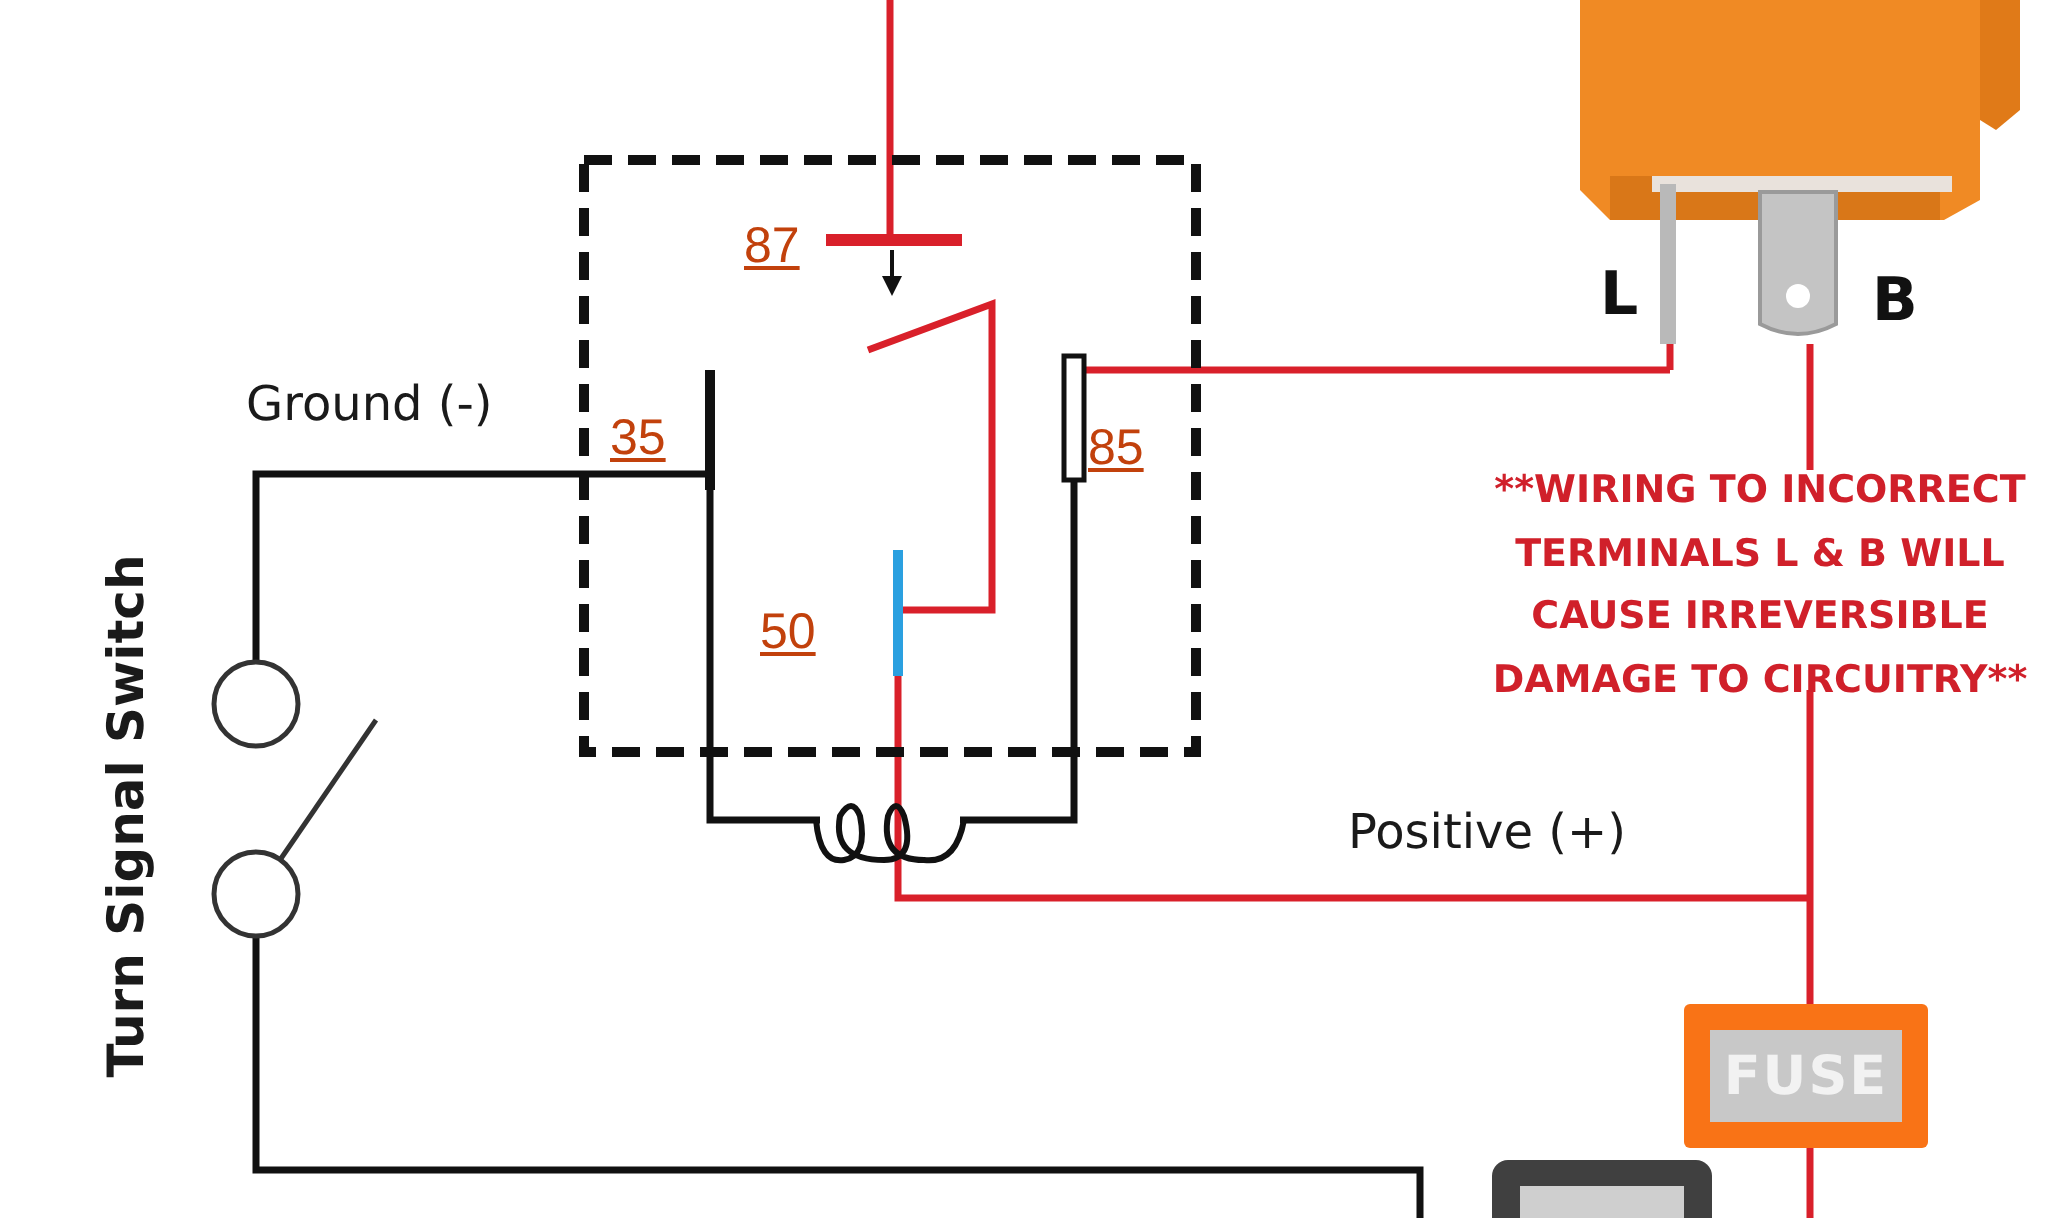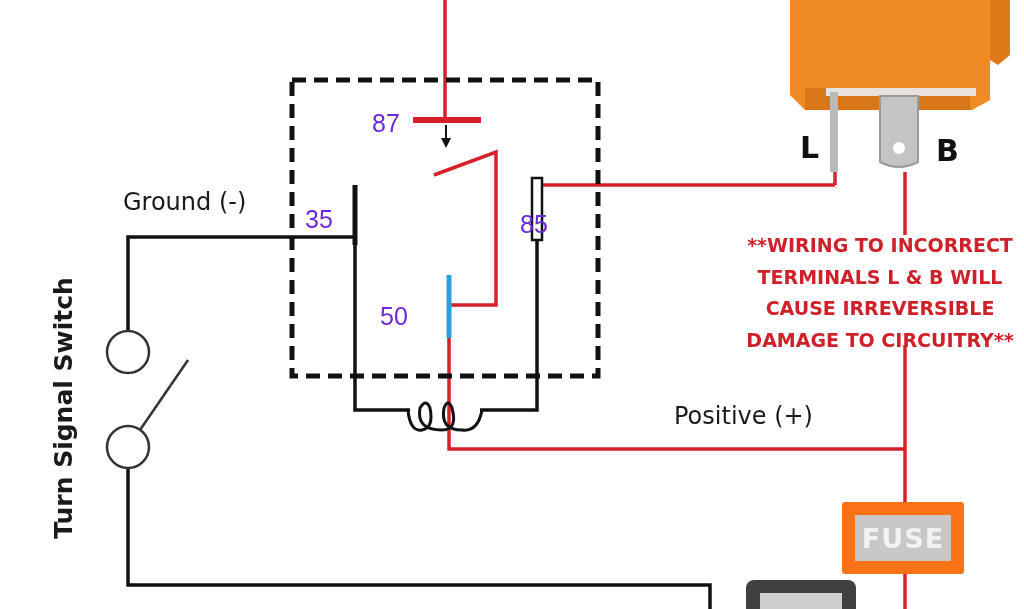--- a/index.html
+++ b/index.html
@@ -1,19 +1,19 @@
 <!DOCTYPE html>
 <html><head>
   <meta charset="utf-8">
   <style>
     html, body { margin: 0; padding: 0; background: #ffffff; }
     body { width: 1024px; height: 609px; overflow: hidden; position: relative; font-family: "DejaVu Sans", sans-serif; }
     #diagram { position: absolute; left: 0; top: 0; width: 1024px; height: 609px; }
     .lbl { position: absolute; color: #1a1a1a; white-space: nowrap; }
-    .pin { font-family: "Liberation Sans", sans-serif; font-size: 25px; color: #6d28d9; }
+    .pin { font-family: "Liberation Sans", sans-serif; font-size: 25px; color: #c2410c; text-decoration: underline; }
     .wire-label { font-family: "DejaVu Sans", sans-serif; font-weight: normal; font-size: 24px; color: #1a1a1a; }
     .terminal-letter { font-family: "DejaVu Sans", sans-serif; font-weight: 900; font-size: 30px; color: #111; }
     .warning { position: absolute; left: 730px; top: 230px; width: 300px; text-align: center;
       font-family: "DejaVu Sans", sans-serif; font-weight: bold; font-size: 19px; line-height: 31.5px; color: #d0202a; }
     .switch-label { position: absolute; left: 63px; top: 408px; transform: translate(-50%,-50%) rotate(-90deg);
       font-family: "DejaVu Sans", sans-serif; font-weight: bold; font-size: 25px; color: #1a1a1a; white-space: nowrap; }
     .fuse { position: absolute; left: 842px; top: 502px; width: 122px; height: 72px; background: #f97316; border-radius: 3px; }
     .fuse-inner { position: absolute; left: 13px; top: 13px; right: 13px; bottom: 13px; background: #c8c8c8;
       color: #f2f2f2; font-family: "DejaVu Sans", sans-serif; font-weight: bold; font-size: 27px;
       display: flex; align-items: center; justify-content: center; letter-spacing: 1px; }
@@ -72,21 +72,21 @@
 
   <g>
     <circle cx="128" cy="352" r="21" fill="#fff" stroke="#333" stroke-width="2.5"></circle>
     <circle cx="128" cy="447" r="21" fill="#fff" stroke="#333" stroke-width="2.5"></circle>
     <line x1="140" y1="430" x2="188" y2="360" stroke="#333" stroke-width="2.5"></line>
   </g>
 </svg>
 
 <div class="lbl pin" style="left:372px; top:109px;">87</div>
 <div class="lbl pin" style="left:305px; top:205px;">35</div>
-<div class="lbl pin" style="left:520px; top:210px;">85</div>
+<div class="lbl pin" style="left:544px; top:210px;">85</div>
 <div class="lbl pin" style="left:380px; top:302px;">50</div>
 
 <div class="lbl wire-label" style="left:123px; top:188px;">Ground (-)</div>
 <div class="lbl wire-label" style="left:674px; top:402px;">Positive (+)</div>
 <div class="switch-label">Turn Signal Switch</div>
 
 <div class="lbl terminal-letter" style="left:800px; top:130px;">L</div>
 <div class="lbl terminal-letter" style="left:936px; top:133px;">B</div>
 
 <div class="warning">

